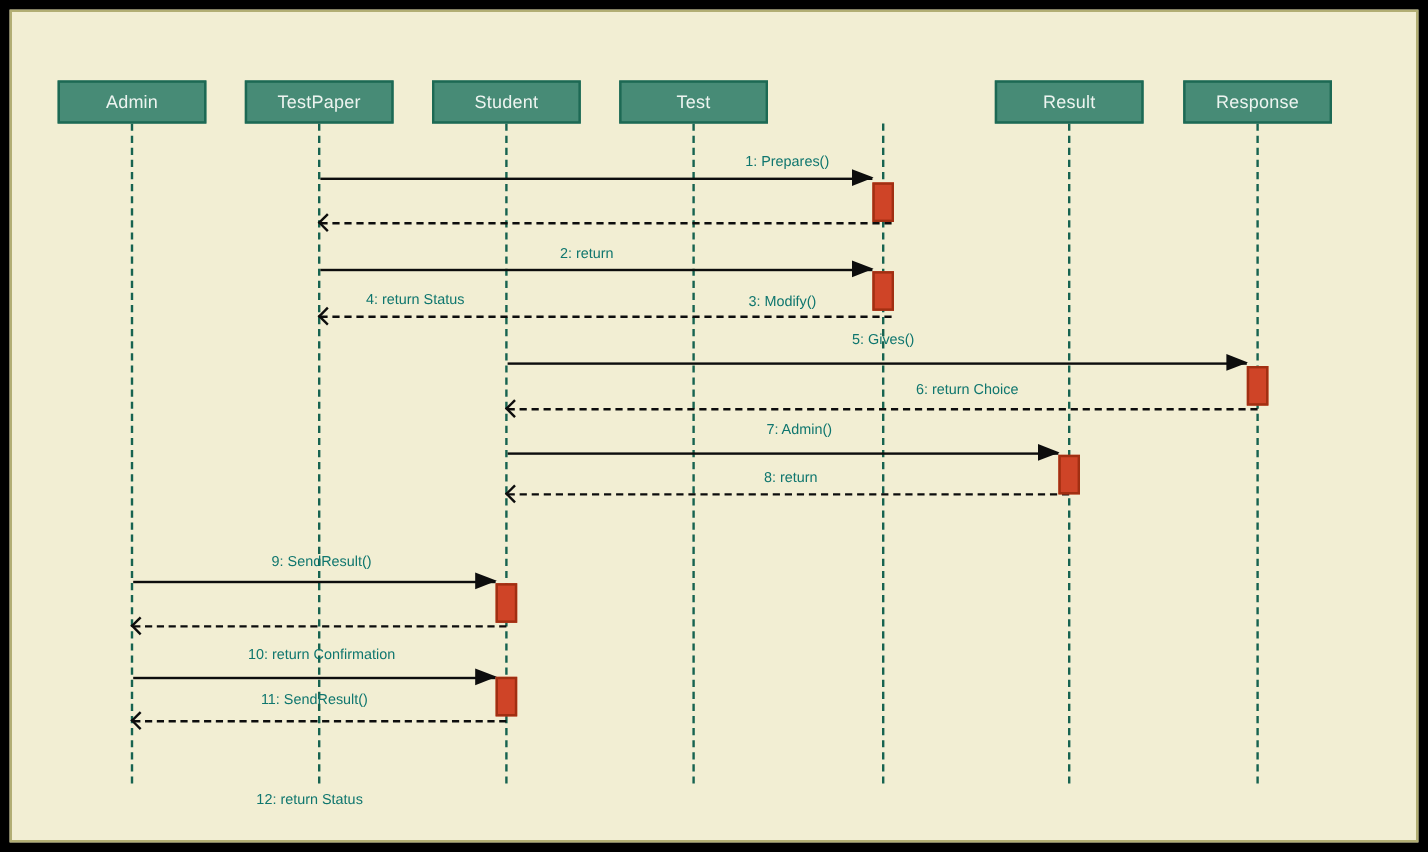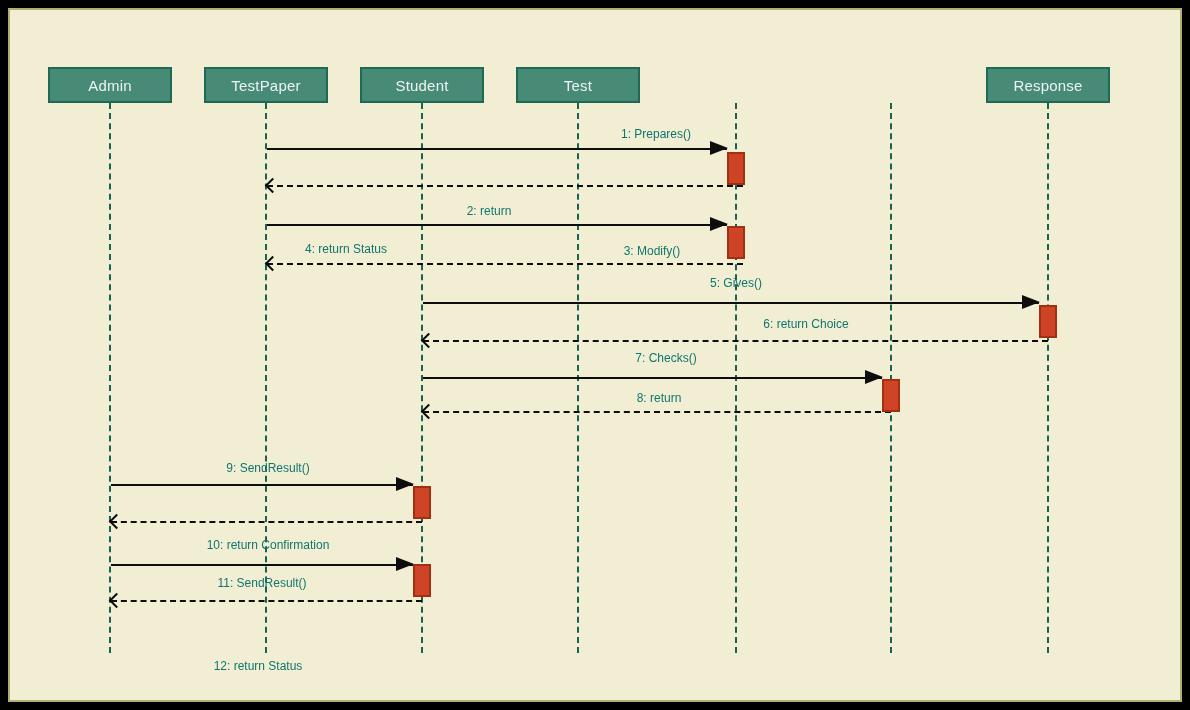--- a/index.html
+++ b/index.html
@@ -78,20 +78,21 @@
   <div class="lifeline" style="left:421px"></div>
   <div class="lifeline" style="left:577px"></div>
   <div class="lifeline" style="left:735px"></div>
   <div class="lifeline" style="left:890px"></div>
   <div class="lifeline" style="left:1047px"></div>
 
   <div class="actor" style="left:48px">Admin</div>
   <div class="actor" style="left:204px">TestPaper</div>
   <div class="actor" style="left:516px">Test</div>
   <div class="actor" style="left:360px">Student</div>
+  <div class="actor" style="left:829px">Result</div>
   <div class="actor" style="left:986px">Response</div>
 
   <div class="arrow solid" style="left:267px;top:148px;width:460px">
       <span class="head-r"></span>
     </div>
   <div class="arrow dashed" style="left:267px;top:185px;width:476px">
       <span class="head-l"></span>
     </div>
   <div class="arrow solid" style="left:267px;top:224px;width:460px">
       <span class="head-r"></span>
@@ -130,19 +131,19 @@
   <div class="activation" style="left:882px;top:379px"></div>
   <div class="activation" style="left:413px;top:486px"></div>
   <div class="activation" style="left:413px;top:564px"></div>
 
   <div class="mlabel" style="left:656px;top:134px">1: Prepares()</div>
   <div class="mlabel" style="left:489px;top:211px">2: return</div>
   <div class="mlabel" style="left:652px;top:251px">3: Modify()</div>
   <div class="mlabel" style="left:346px;top:249px">4: return Status</div>
   <div class="mlabel" style="left:736px;top:283px">5: Gives()</div>
   <div class="mlabel" style="left:806px;top:324px">6: return Choice</div>
-  <div class="mlabel" style="left:666px;top:358px">7: Checks()</div>
+  <div class="mlabel" style="left:666px;top:358px">7: Admin()</div>
   <div class="mlabel" style="left:659px;top:398px">8: return</div>
   <div class="mlabel" style="left:268px;top:468px">9: SendResult()</div>
   <div class="mlabel" style="left:268px;top:545px">10: return Confirmation</div>
   <div class="mlabel" style="left:262px;top:583px">11: SendResult()</div>
   <div class="mlabel" style="left:258px;top:666px">12: return Status</div>
 </div>
 
 </body></html>

